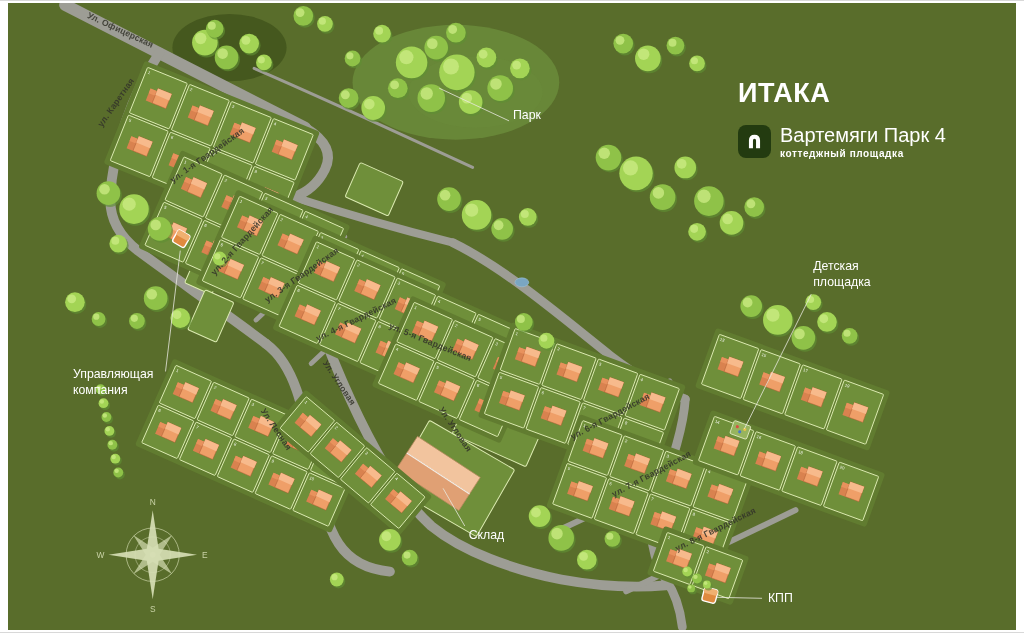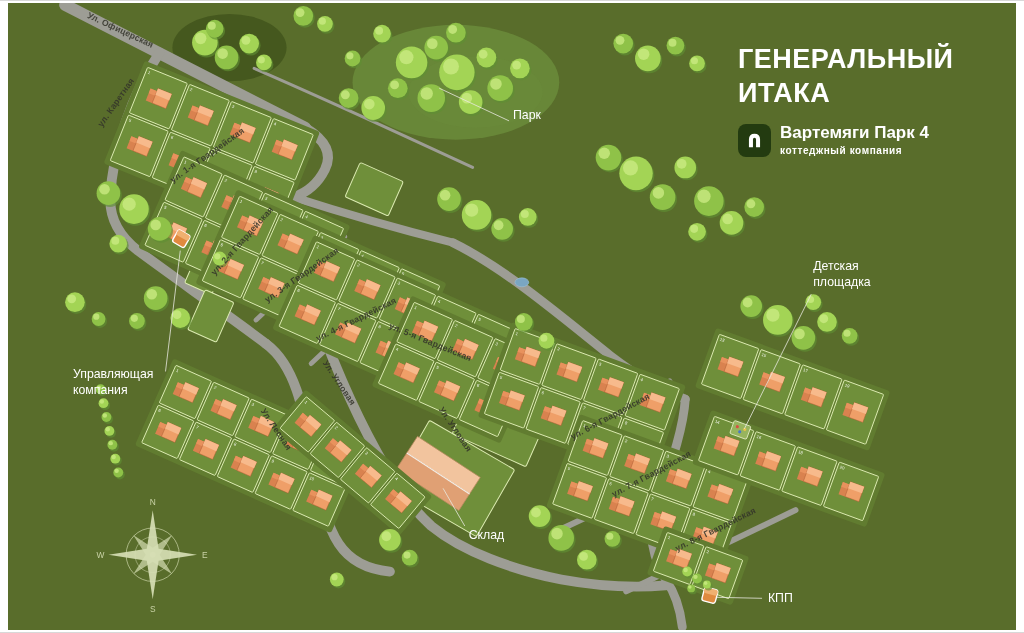--- a/index.html
+++ b/index.html
@@ -7,21 +7,21 @@
   .map{position:absolute;left:8px;right:8px;top:2px;bottom:2px;overflow:hidden;}
   #map-svg{position:absolute;left:0;top:0;width:100%;height:100%;}
   .watermark{position:absolute;left:188px;top:220px;color:#fff;opacity:.12;pointer-events:none;width:max-content;font-family:"DejaVu Serif",serif;z-index:3;}
   .wm1{font-size:108px;font-weight:700;letter-spacing:36px;line-height:1;display:block;}
   .wm1 sup{font-size:38px;letter-spacing:0;}
   .wm2{display:block;font-size:46px;font-weight:700;letter-spacing:13px;margin:-10px 0 0 118px;}
   .titleblock{position:absolute;left:730px;top:40px;width:280px;color:#fff;z-index:4;}
   .gp{font-size:27px;font-weight:800;letter-spacing:.5px;line-height:1.25;}
   .brand{margin-top:13px;display:flex;gap:9px;align-items:center;}
   .logo{width:33px;height:33px;background:#233b10;border-radius:8px;display:flex;align-items:center;justify-content:center;flex:0 0 auto;}
-  .bname{font-size:17px;font-weight:700;line-height:1.1;}
+  .bname{font-size:20px;font-weight:400;line-height:1.1;}
   .bsub{font-size:10px;font-weight:700;letter-spacing:.6px;margin-top:2px;}
 </style>
 </head>
 <body>
 
 <div class="frame">
   <div class="map" style="background: rgb(89, 109, 43);">
     <svg id="map-svg" viewBox="0 0 1024 633" preserveAspectRatio="none">
         <ellipse cx="225" cy="45" rx="58" ry="34" fill="#42551d" opacity="0.9"></ellipse>
         <ellipse cx="455" cy="80" rx="105" ry="58" fill="#69893a" opacity="0.9"></ellipse>
@@ -1167,29 +1167,29 @@
         <text x="66" y="395" font-size="12.5" fill="#ffffff" font-family="Liberation Sans, sans-serif">компания</text>
         <path d="M464,528 L442,490" fill="none" stroke="#e9e9df" stroke-width="0.9" opacity="0.9"></path>
         <text x="468" y="541" font-size="12.5" fill="#ffffff" font-family="Liberation Sans, sans-serif">Склад</text>
         <path d="M766,601 L720,600" fill="none" stroke="#e9e9df" stroke-width="0.9" opacity="0.9"></path>
         <text x="772" y="605" font-size="12.5" fill="#ffffff" font-family="Liberation Sans, sans-serif">КПП</text>
       </svg>
 
 
     <div class="titleblock">
       <div class="gp">
-        <span>ГЕНЕРАЛЬНЫЙ</span><br>
+        <br>
         <span>ИТАКА</span>
       </div>
       <div class="brand">
         <div class="logo">
           <svg width="21" height="21" viewBox="0 0 34 34">
             <path d="M8,28 V15 Q8,6 17,6 Q26,6 26,15 V28 H19.5 V15.5 Q19.5,12.5 17,12.5 Q14.5,12.5 14.5,15.5 V28 Z" fill="#ffffff"></path>
           </svg>
         </div>
         <div class="brandtext">
           <div class="bname">Вартемяги Парк 4</div>
-          <div class="bsub">коттеджный компания</div>
+          <div class="bsub">коттеджный площадка</div>
         </div>
       </div>
     </div>
   </div>
 </div>
 
 </body></html>

